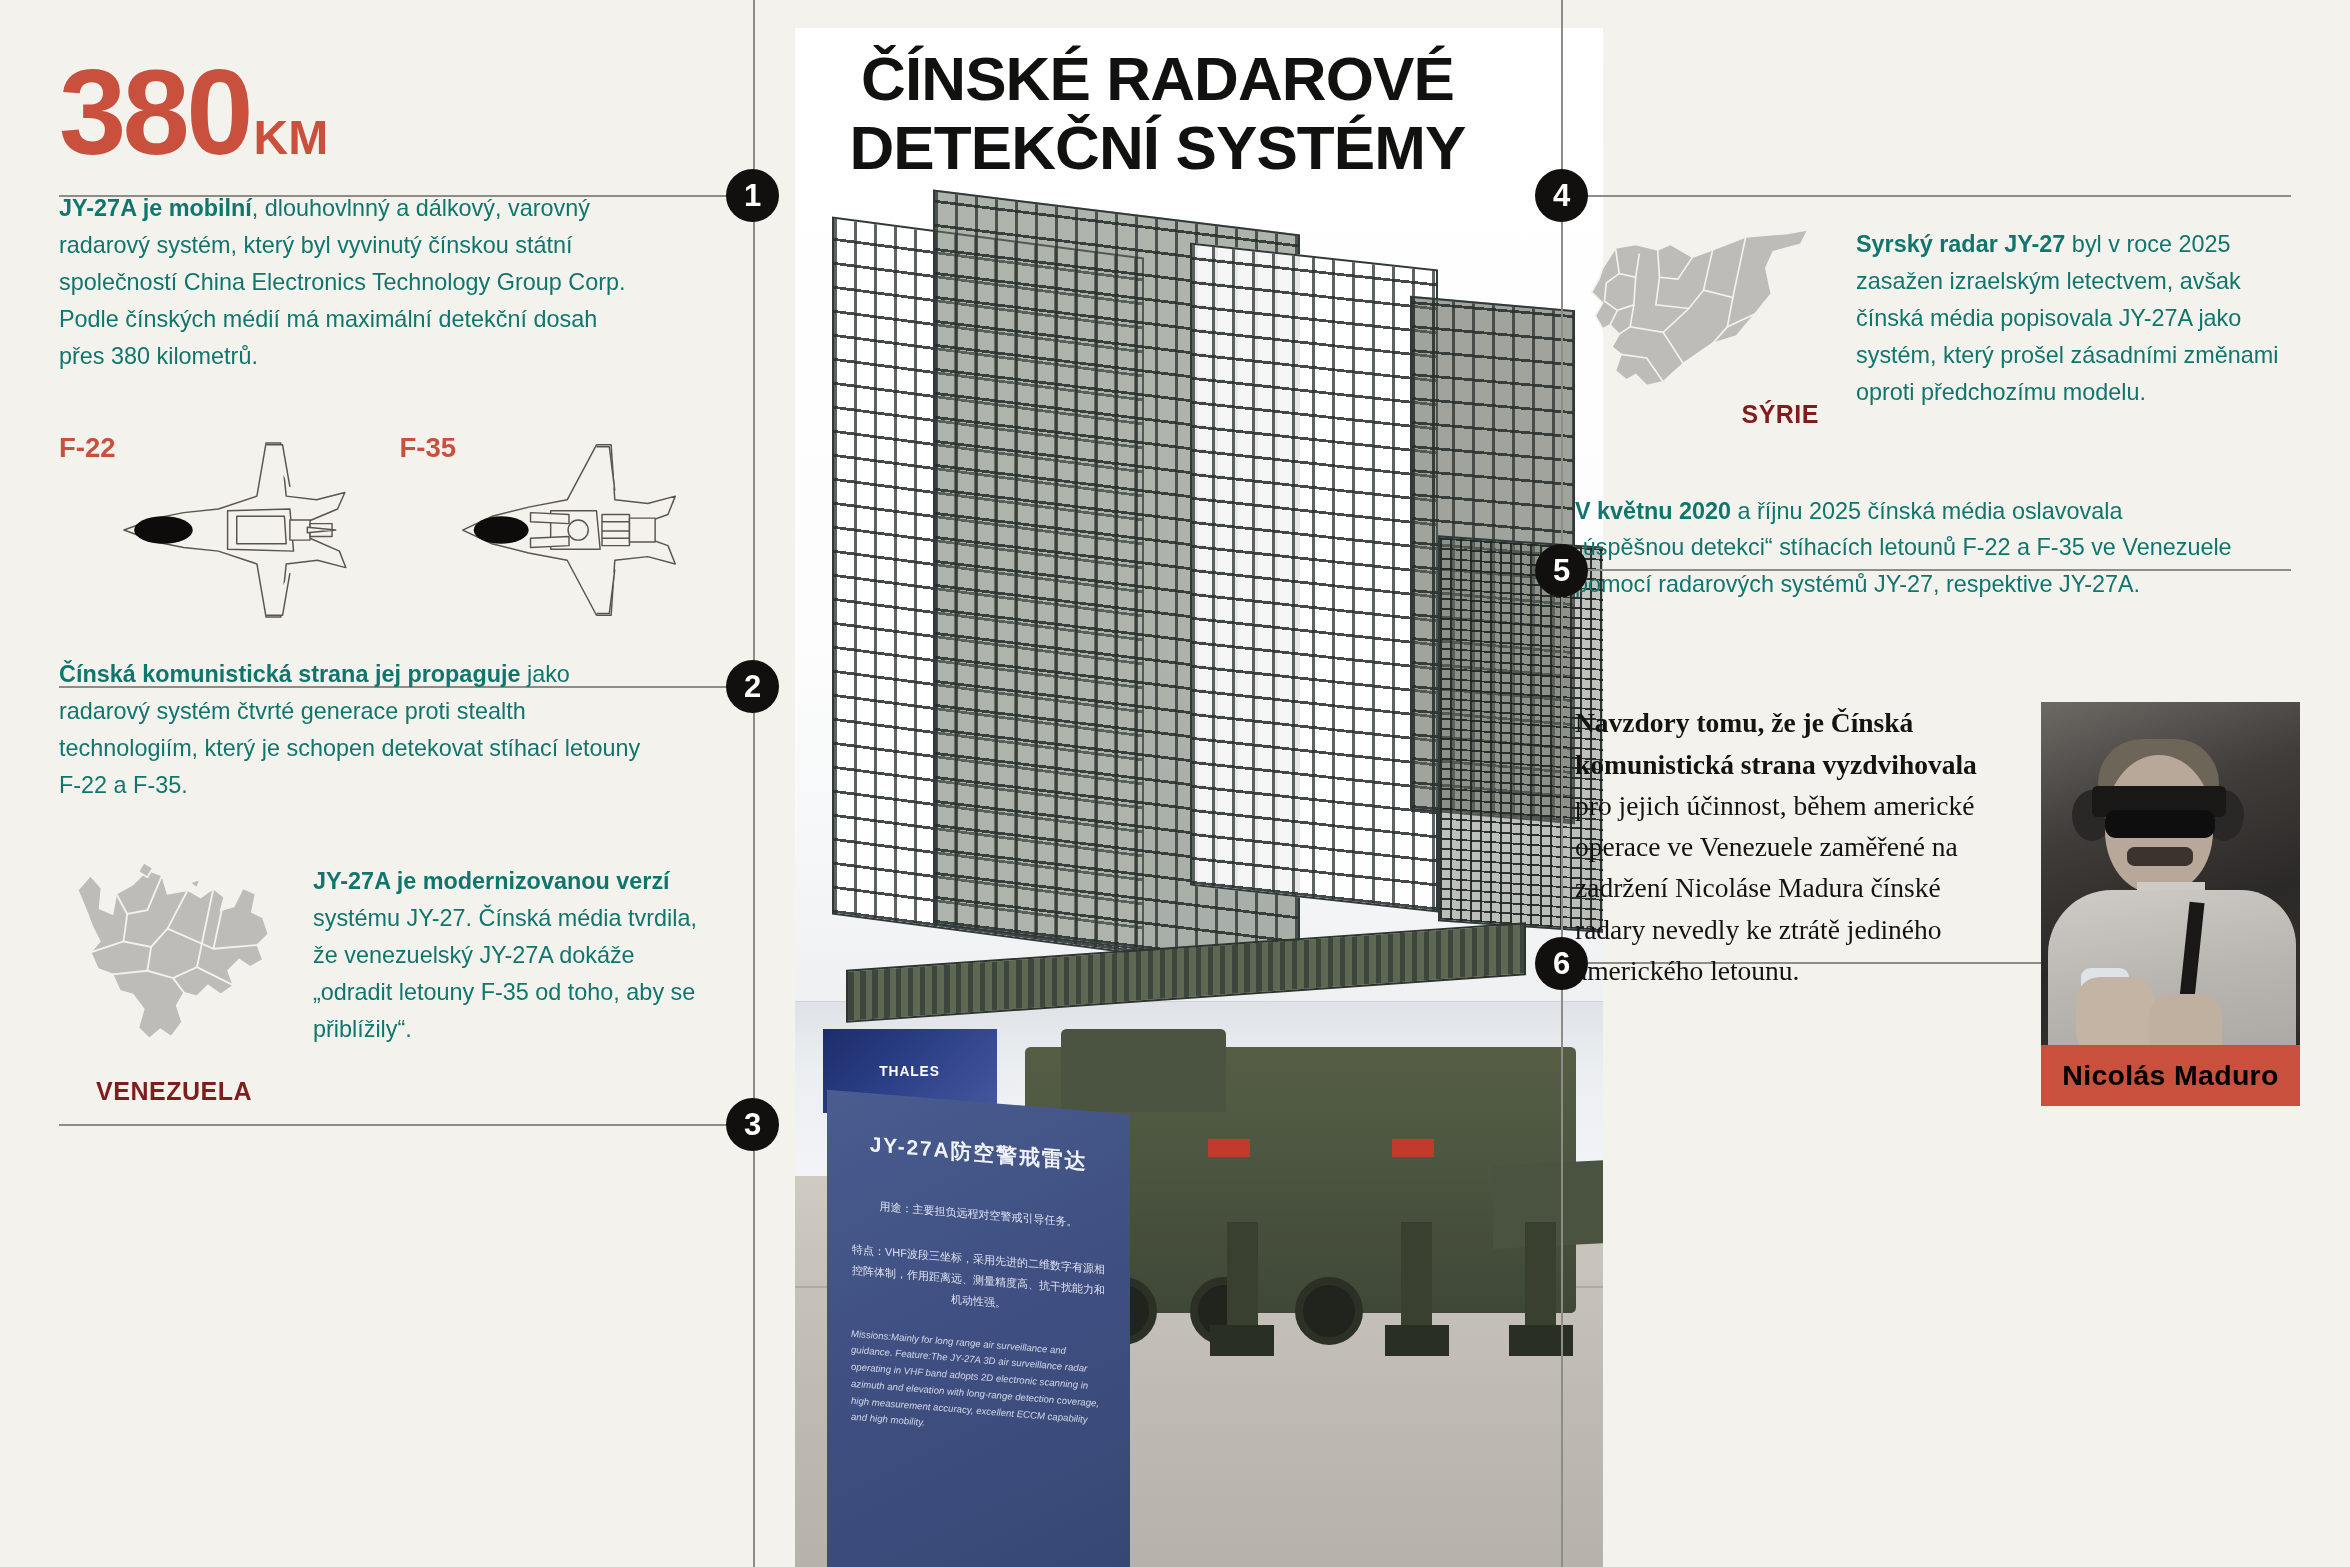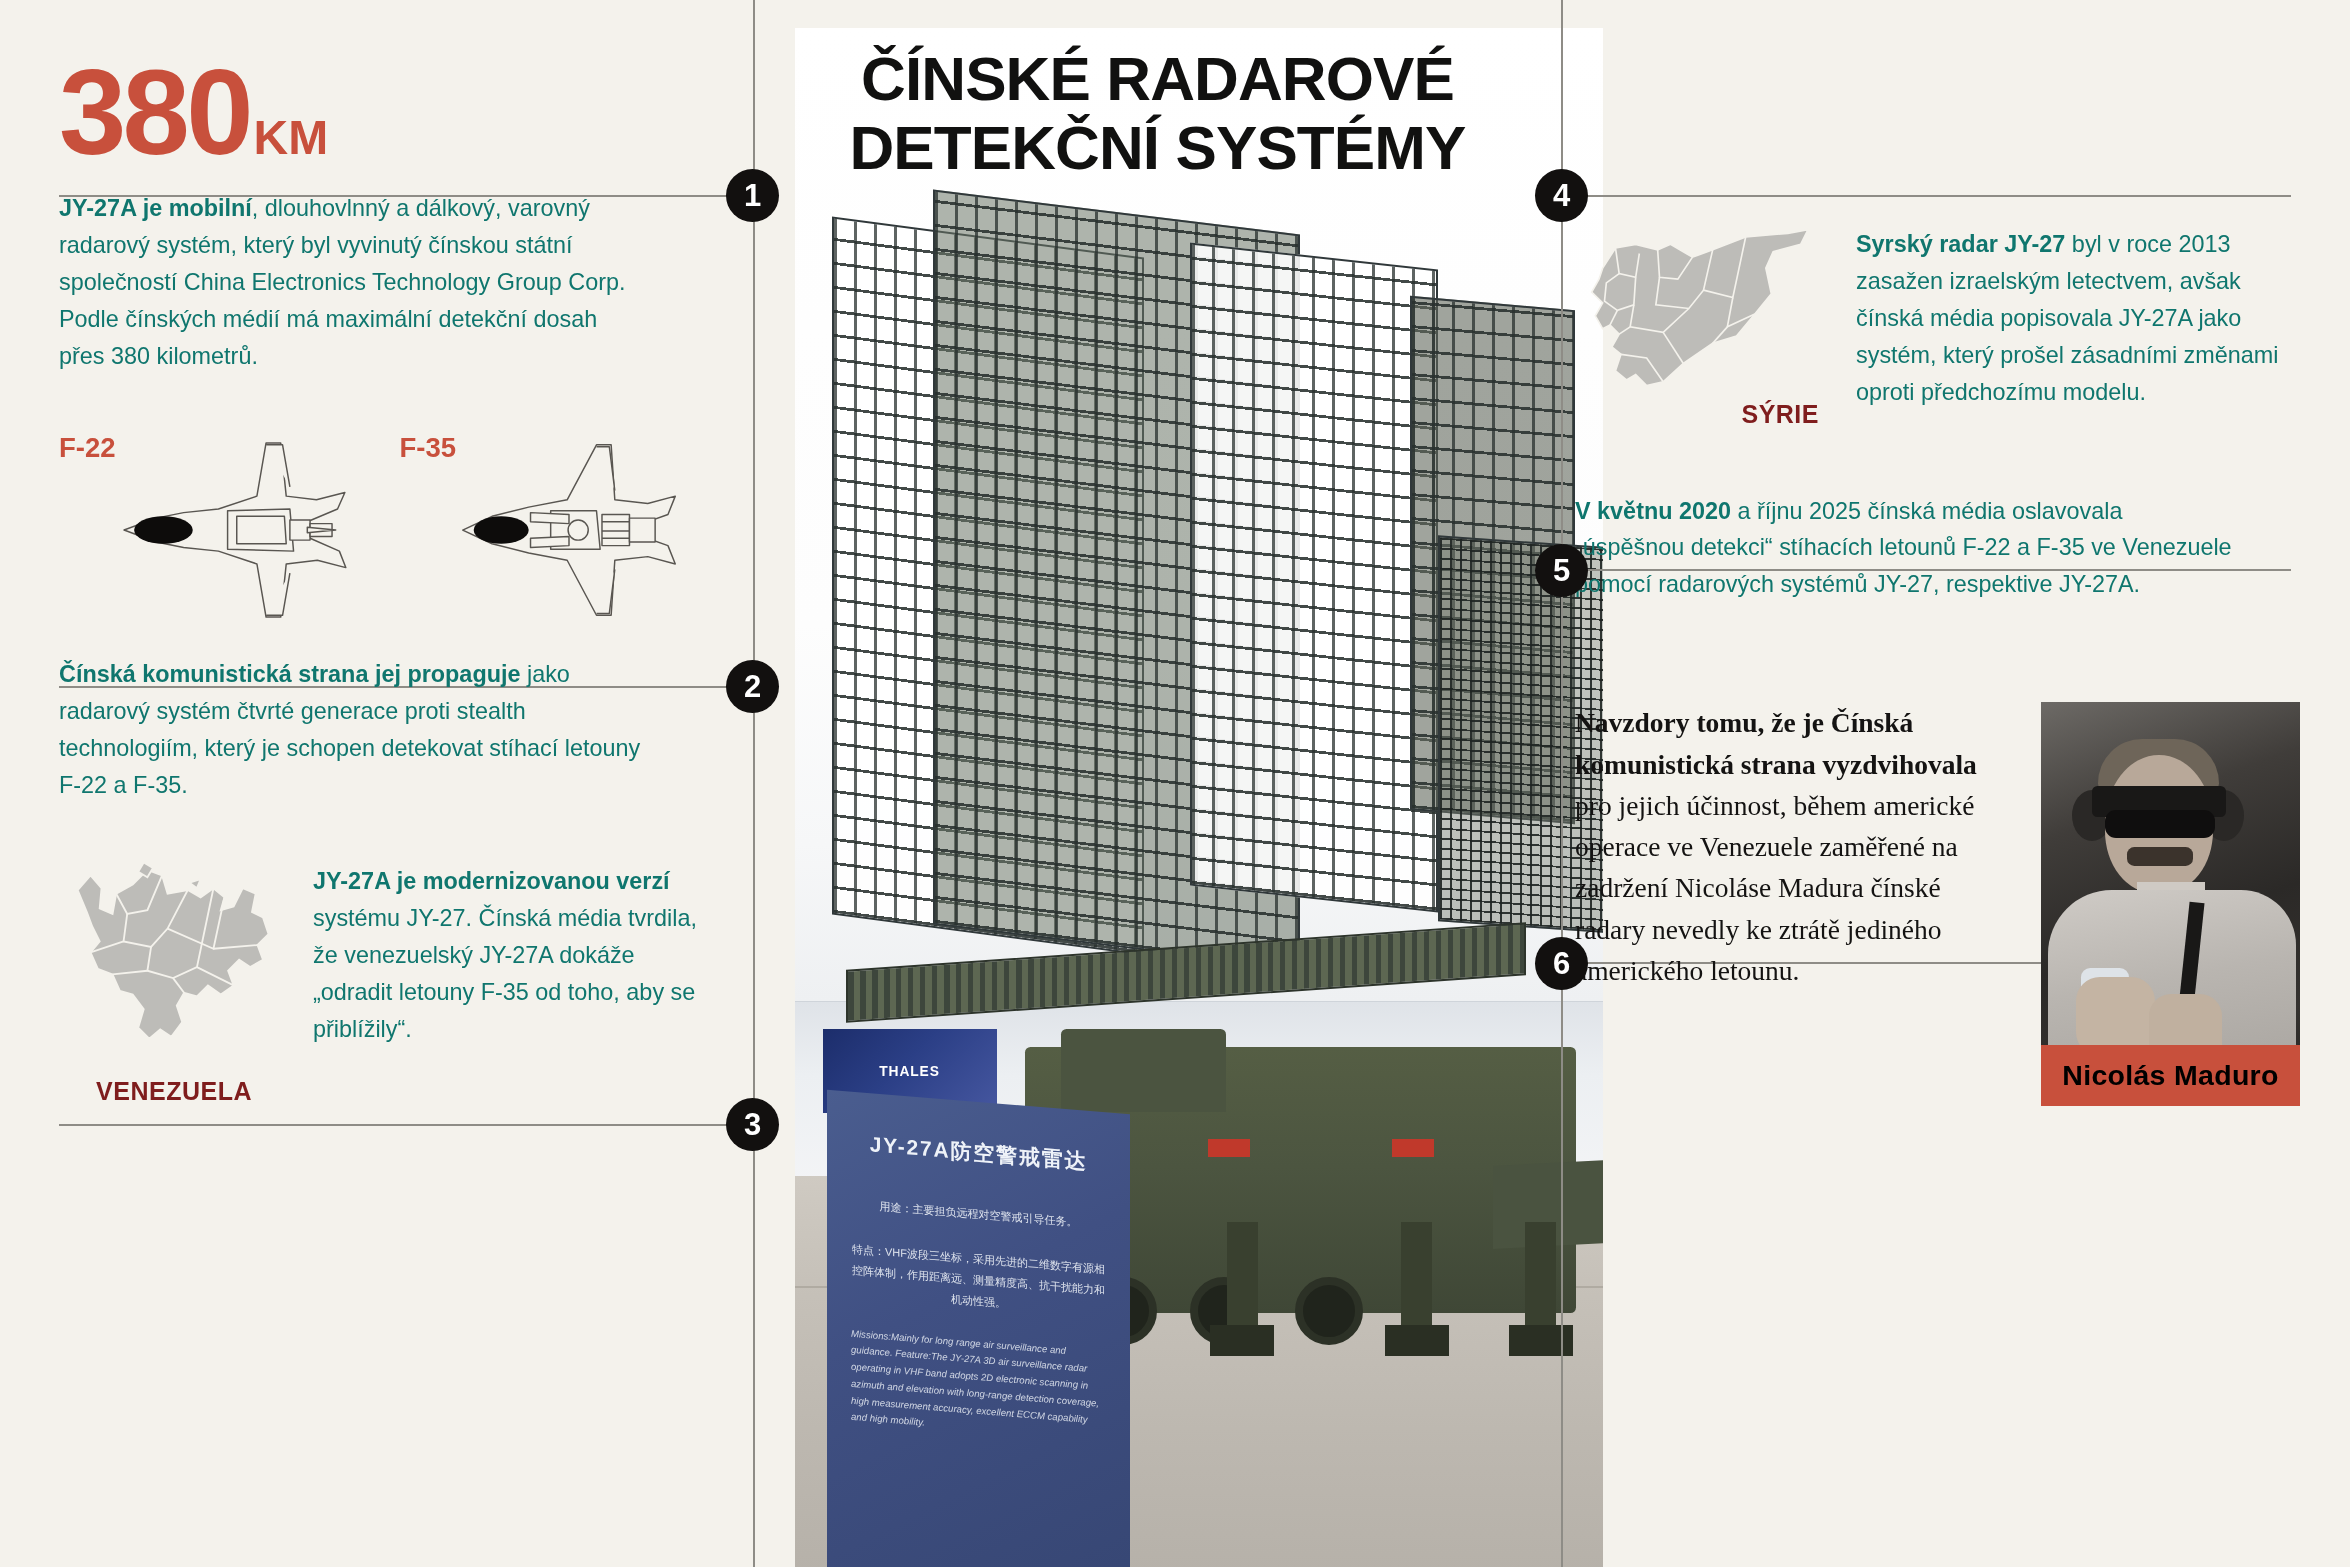--- a/index.html
+++ b/index.html
@@ -376,21 +376,21 @@
               <path d="M96 116 L118 150"></path>
               <path d="M46 92 L38 108"></path>
               <path d="M60 110 L48 118"></path>
               <path d="M50 140 L78 144 L96 170"></path>
             </g>
           </svg>
           <div class="map-caption" style="text-align:right; padding-right:13px;">SÝRIE</div>
         </div>
 
         <p class="body" style="width:441px; margin-top:0;">
-          <b>Syrský radar JY-27</b><span> byl v roce 2013 zasažen izraelským letectvem, avšak čínská média popisovala JY-27A jako systém, který prošel zásadními změnami oproti předchozímu modelu.</span>
+          <b>Syrský radar JY-27</b><span> byl v roce 2025 zasažen izraelským letectvem, avšak čínská média popisovala JY-27A jako systém, který prošel zásadními změnami oproti předchozímu modelu.</span>
         </p>
       </div>
     </section>
 
     <section style="margin-top:64px;">
       <p class="body" style="width:661px; margin-top:39px;">
         <b>V květnu 2020</b><span> a říjnu 2025 čínská média oslavovala „úspěšnou detekci“ stíhacích letounů F-22 a F-35 ve Venezuele pomocí radarových systémů JY-27, respektive JY-27A.</span>
       </p>
     </section>
 

